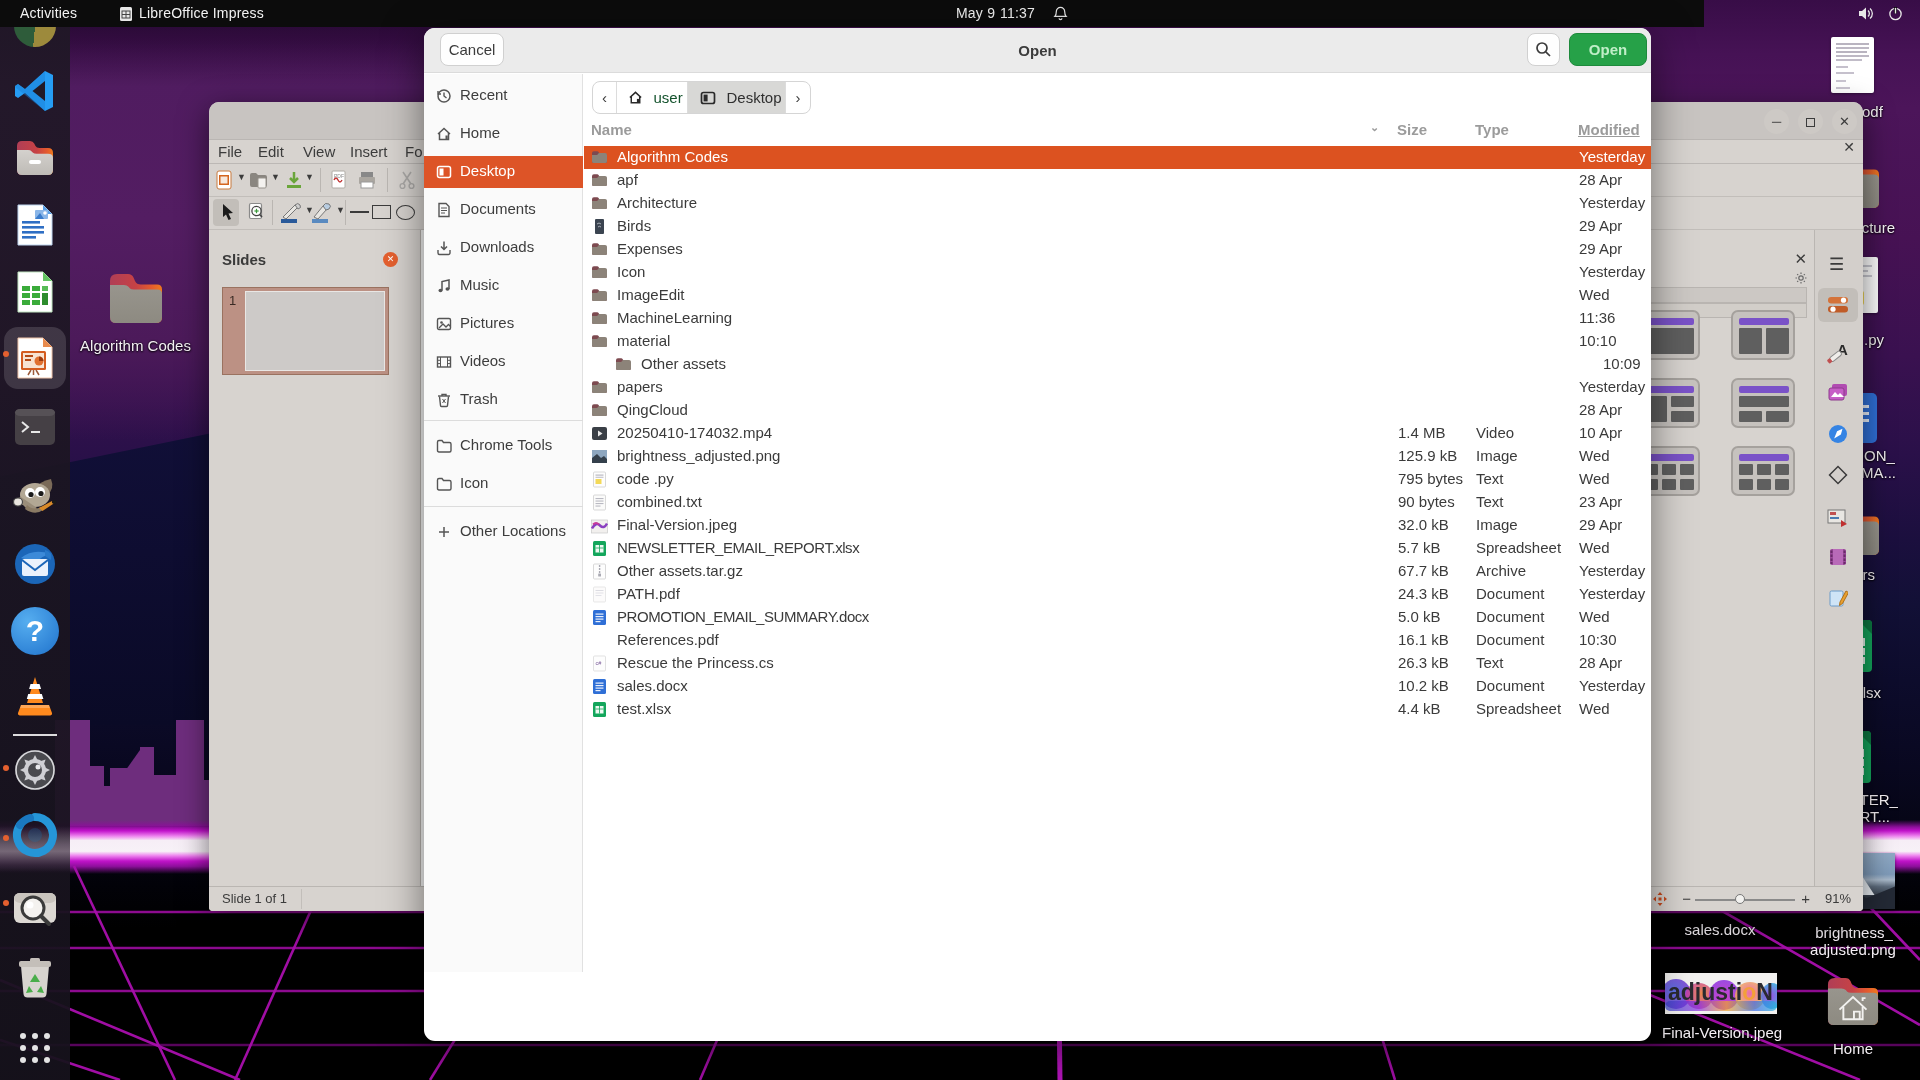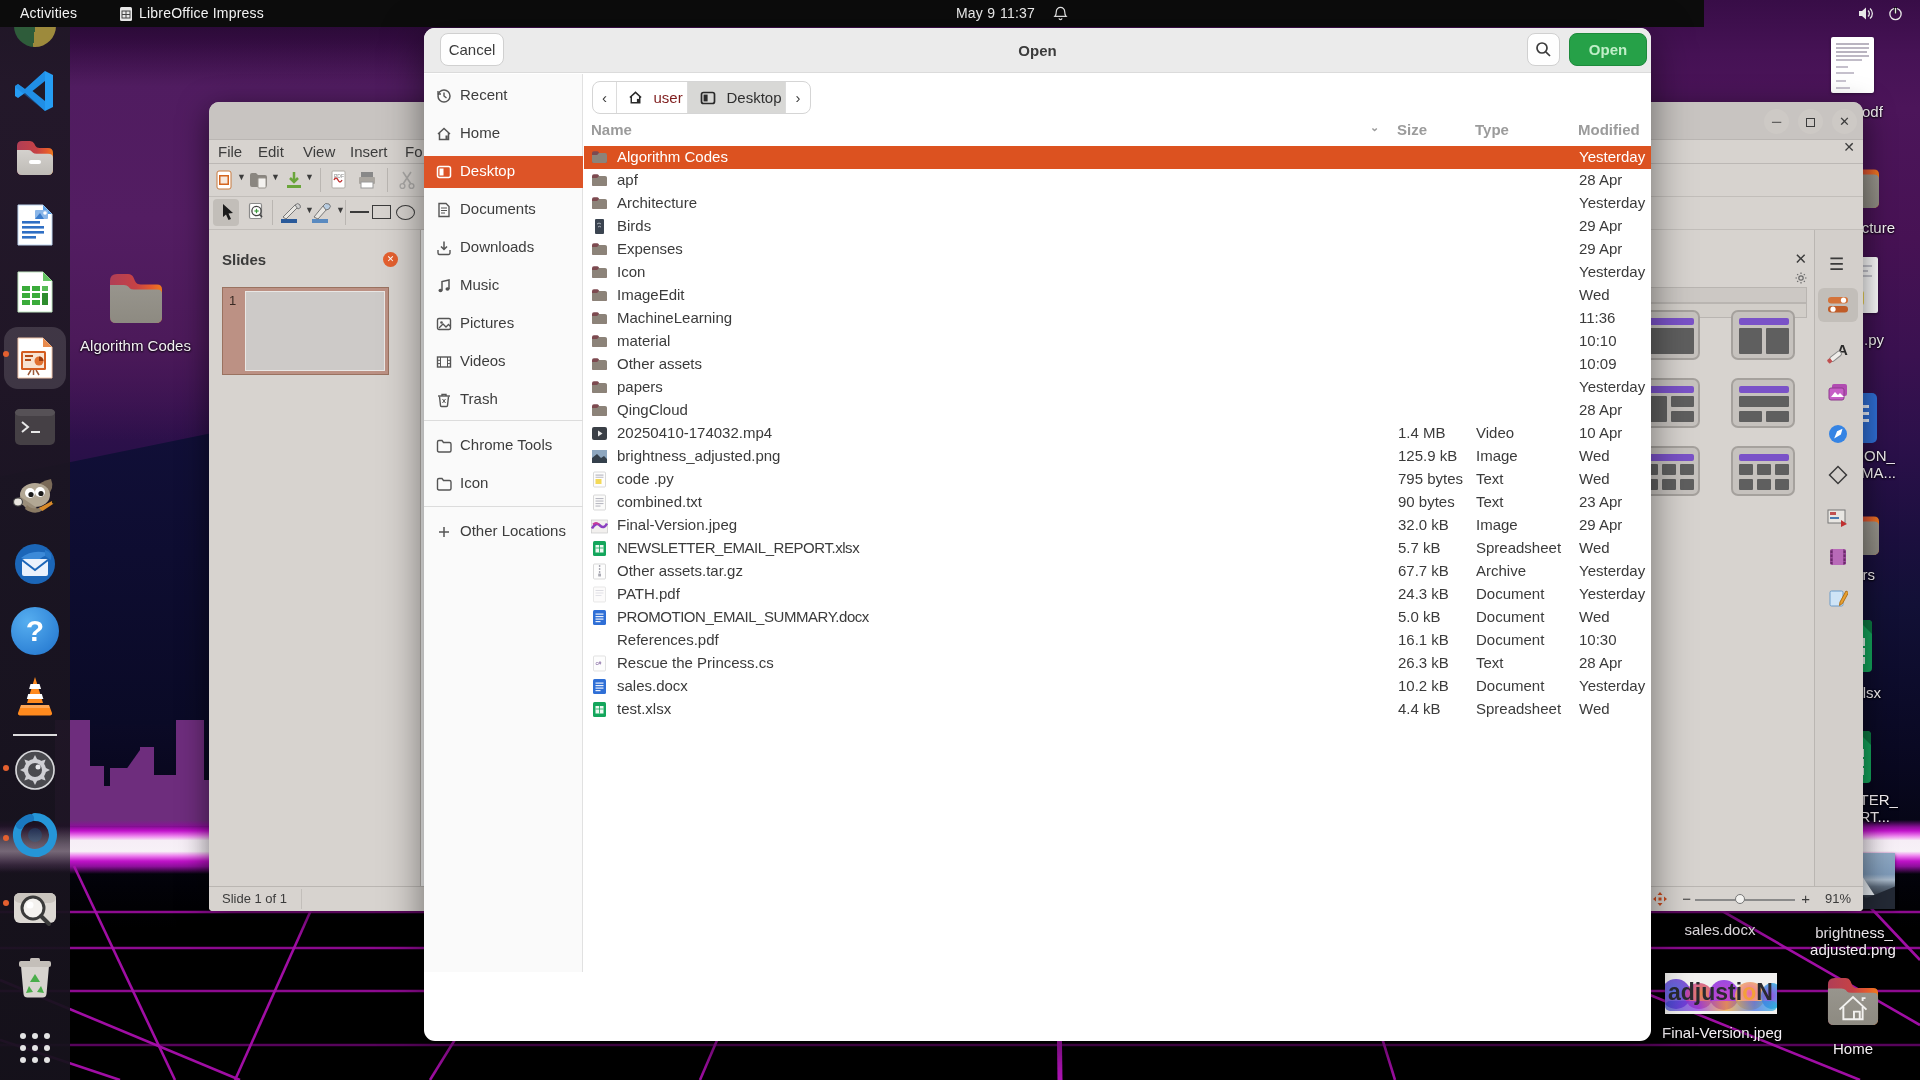--- a/index.html
+++ b/index.html
@@ -765,37 +765,37 @@
         </div>
     </div>
     <div id="mainarea">
       <div id="pathbar">
         <div style="width:24px;text-align:center;line-height:31px;color:#3b3b3b;font-size:15px;border-right:1px solid #dcdcdc;">‹</div>
         <div style="width:71px;line-height:31px;border-right:1px solid #dcdcdc;">
           <svg style="vertical-align:-2px;margin-left:11px;" width="15" height="15" viewBox="0 0 16 16">
               <path d="M2 8 L8 2.5 L14 8 M3.5 7 V13.5 H12.5 V7" fill="none" stroke="#2a2a2a" stroke-width="1.6"></path>
               <rect x="9.5" y="9.5" width="2.4" height="4" fill="#2a2a2a"></rect>
             </svg>
-          <span style="font-size:15px;color:#7f1d1d;margin-left:6px;">user</span>
+          <span style="font-size:15px;color:#14532d;margin-left:6px;">user</span>
         </div>
         <div style="width:97px;line-height:31px;background:#d8d8d6;">
           <svg style="vertical-align:-3px;margin-left:12px;" width="16" height="16" viewBox="0 0 16 16">
               <rect x="1.5" y="2.5" width="13" height="11" rx="2" fill="none" stroke="#2a2a2a" stroke-width="1.7"></rect>
               <rect x="3.6" y="4.6" width="4" height="6.8" fill="#2a2a2a"></rect>
             </svg>
           <span style="font-size:15px;color:#2f2f2f;margin-left:6px;">Desktop</span>
         </div>
         <div style="width:25px;text-align:center;line-height:31px;color:#3b3b3b;font-size:15px;border-left:1px solid #dcdcdc;">›</div>
       </div>
       <div id="listhdr">
         <span style="position:absolute;left:7px;">Name</span>
         <span style="position:absolute;left:786px;font-size:11px;">⌄</span>
         <span style="position:absolute;left:813px;">Size</span>
         <span style="position:absolute;left:891px;">Type</span>
-        <span style="position:absolute;left:994px;">Modified</span>
+        <span style="position:absolute;left:994px;text-decoration:underline;">Modified</span>
       </div>
       <div id="rows">
         <div class="lrow" style="top:72px;background:#dc5220;color:#fff;">
             <svg class="ic" width="17" height="17" viewBox="0 0 17 17">
               <path fill="#7d4a50" d="M1 4.2 q0-1.9 1.9-1.9 h3.2 q1.1 0 1.6 0.9 l0.5 0.9 q0.4 0.8 1.4 0.8 h4.5 q1.9 0 1.9 1.9 v5.4 q0 1.9-1.9 1.9 h-11.2 q-1.9 0-1.9-1.9 Z"></path>
               <path fill="#8c8379" d="M1 6 h4.6 q0.9 0 1.3-0.7 l0.4-0.7 q0.3-0.6 1.2-0.6 h5.6 q1.9 0 1.9 1.9 v6.3 q0 1.9-1.9 1.9 h-11.2 q-1.9 0-1.9-1.9 Z"></path>
             </svg>
             <span class="nm">Algorithm Codes</span>
             <span class="sz"></span>
             <span class="tp"></span>
@@ -874,21 +874,21 @@
         <div class="lrow" style="top:256px;">
             <svg class="ic" width="17" height="17" viewBox="0 0 17 17">
               <path fill="#7d4a50" d="M1 4.2 q0-1.9 1.9-1.9 h3.2 q1.1 0 1.6 0.9 l0.5 0.9 q0.4 0.8 1.4 0.8 h4.5 q1.9 0 1.9 1.9 v5.4 q0 1.9-1.9 1.9 h-11.2 q-1.9 0-1.9-1.9 Z"></path>
               <path fill="#8c8379" d="M1 6 h4.6 q0.9 0 1.3-0.7 l0.4-0.7 q0.3-0.6 1.2-0.6 h5.6 q1.9 0 1.9 1.9 v6.3 q0 1.9-1.9 1.9 h-11.2 q-1.9 0-1.9-1.9 Z"></path>
             </svg>
             <span class="nm">material</span>
             <span class="sz"></span>
             <span class="tp"></span>
             <span class="md">10:10</span>
           </div>
-        <div class="lrow" style="top:279px;">
+        <div class="lrow" style="top:279px;margin-left:24px;">
             <svg class="ic" width="17" height="17" viewBox="0 0 17 17">
               <path fill="#7d4a50" d="M1 4.2 q0-1.9 1.9-1.9 h3.2 q1.1 0 1.6 0.9 l0.5 0.9 q0.4 0.8 1.4 0.8 h4.5 q1.9 0 1.9 1.9 v5.4 q0 1.9-1.9 1.9 h-11.2 q-1.9 0-1.9-1.9 Z"></path>
               <path fill="#8c8379" d="M1 6 h4.6 q0.9 0 1.3-0.7 l0.4-0.7 q0.3-0.6 1.2-0.6 h5.6 q1.9 0 1.9 1.9 v6.3 q0 1.9-1.9 1.9 h-11.2 q-1.9 0-1.9-1.9 Z"></path>
             </svg>
             <span class="nm">Other assets</span>
             <span class="sz"></span>
             <span class="tp"></span>
             <span class="md">10:09</span>
           </div>
         <div class="lrow" style="top:302px;">

